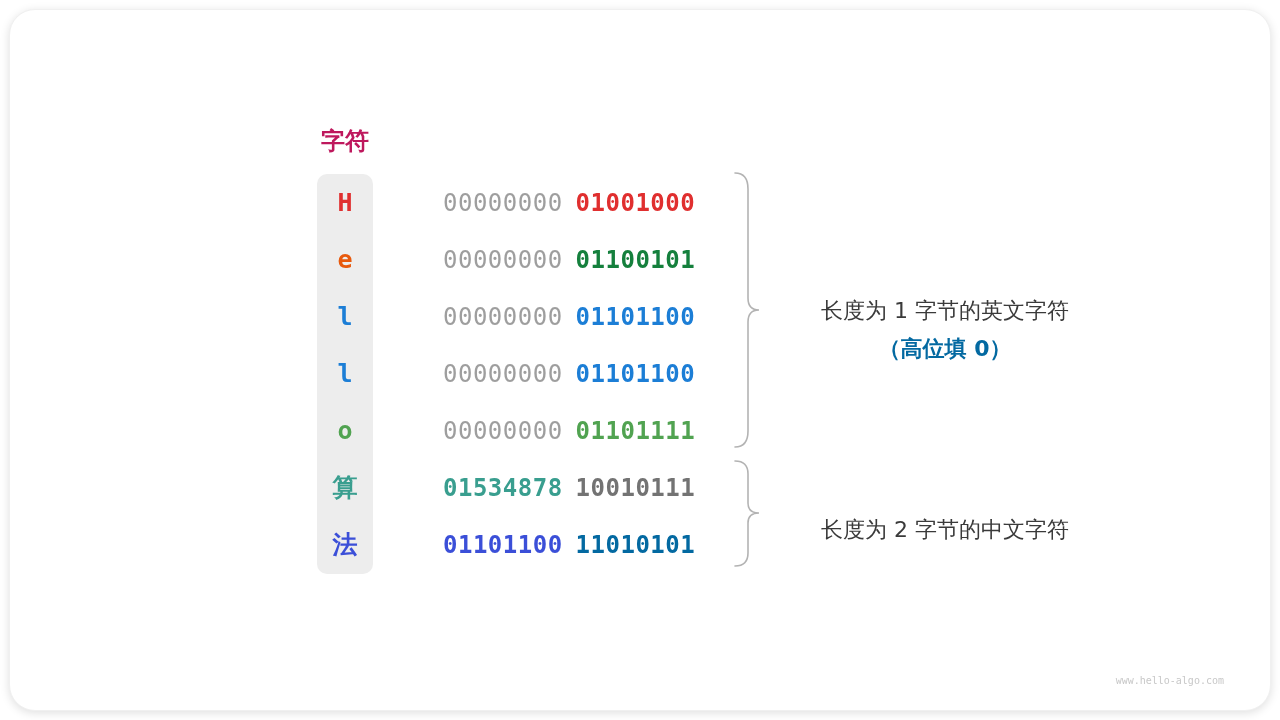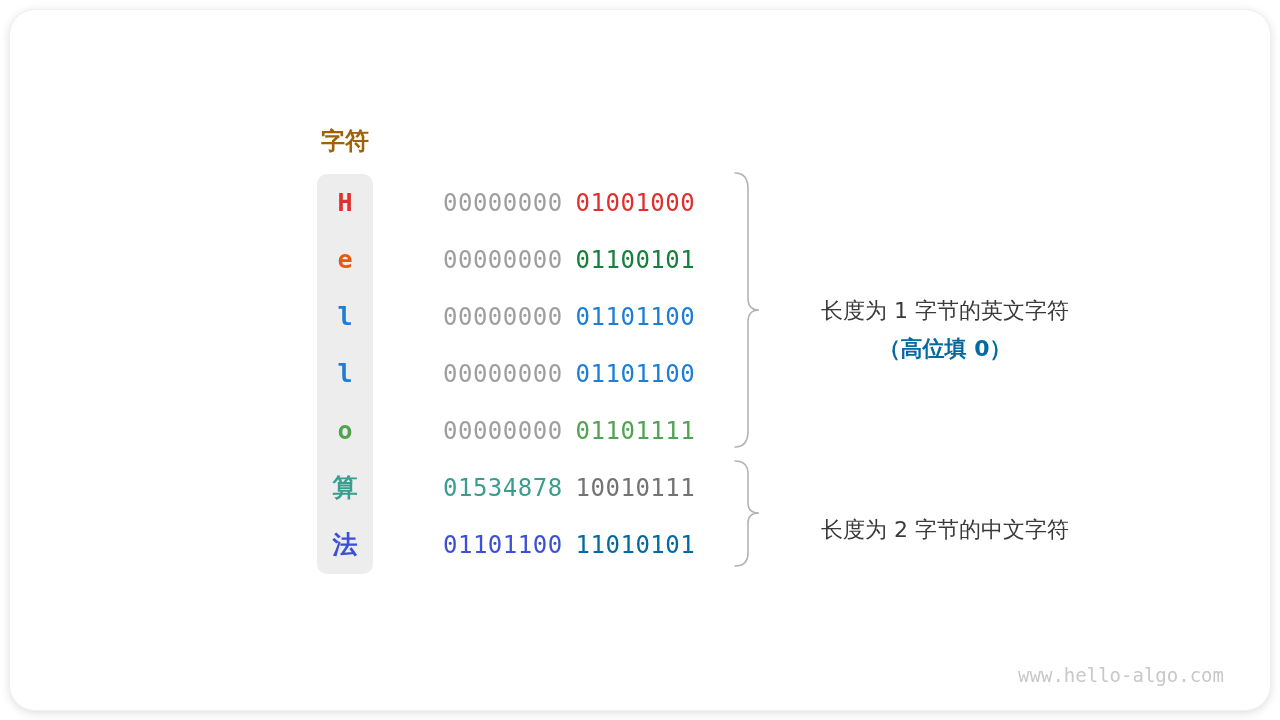--- a/index.html
+++ b/index.html
@@ -14,21 +14,21 @@
     border-radius: 26px;
     border: 1px solid #f0f0f0;
     box-shadow: 0 2px 10px rgba(0,0,0,0.13);
   }
 
   
   .hdr {
     position: absolute;
     top: 114px; height: 34px; line-height: 34px;
     font-size: 24px; font-weight: 700;
-    color: #a16207; text-align: center;
+    color: #be185d; text-align: center;
   }
   .hdr-char { left: 300px; width: 70px; }
   .hdr-unicode { left: 433px; width: 264px; font-family: "DejaVu Sans Mono", "Liberation Mono", monospace; }
 
   
   .char-col-bg {
     position: absolute;
     left: 307px; top: 164px;
     width: 56px; height: 400px;
     background: #ededed;
@@ -47,21 +47,21 @@
     font-family: "DejaVu Sans Mono", "DejaVu Sans", monospace;
     font-size: 25px; font-weight: 700;
   }
   .bin {
     margin-left: 70px;
     font-family: "DejaVu Sans Mono", "Liberation Mono", monospace;
     font-size: 24px; white-space: nowrap;
     letter-spacing: 0.5px;
   }
   .b1 { margin-right: 13px; }
-  .bold { font-weight: 400; }
+  .bold { font-weight: 700; }
 
   
   .brace { position: absolute; }
   .brace-1 { left: 722px; top: 162px; }
   .brace-2 { left: 722px; top: 450px; }
   .brace path { fill: none; stroke: #b3b3b3; stroke-width: 1.6; stroke-linecap: round; }
 
   
   .note {
     position: absolute;
@@ -73,21 +73,21 @@
   }
   .note-1 { top: 263px; }
   .note-2 { top: 482px; }
   .note .sub { color: #0369a1; font-weight: 700; }
 
   
   .watermark {
     position: absolute;
     right: 46px; bottom: 24px;
     font-family: "DejaVu Sans Mono", "Liberation Mono", monospace;
-    font-size: 19px; color: #c8c8c8;
+    font-size: 10px; color: #c8c8c8;
   }
 </style>
 </head>
 <body>
 
 <div class="card">
 
   <div class="hdr hdr-char">字符</div>
 
   <div class="char-col-bg" style="background: rgb(237, 237, 237);"></div>

